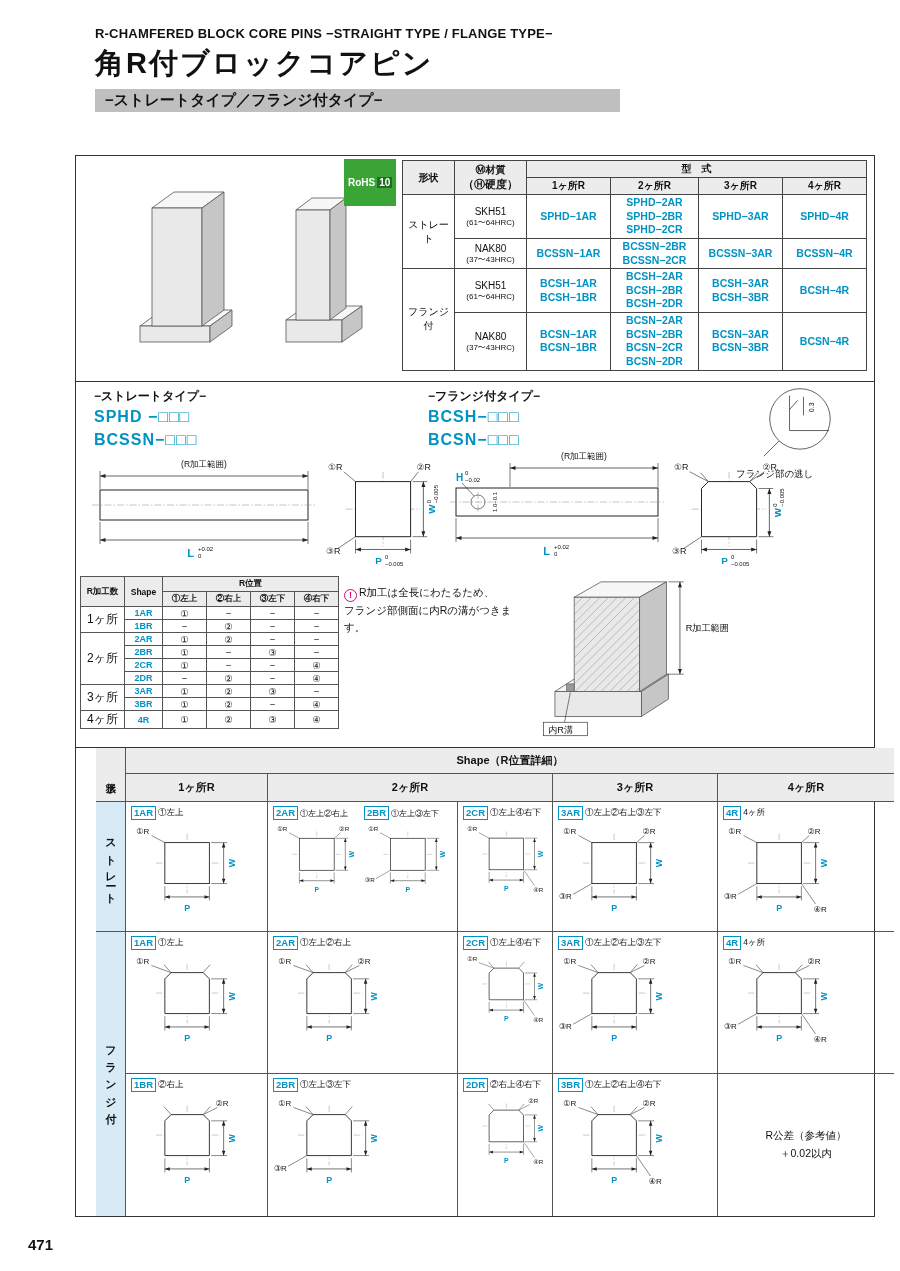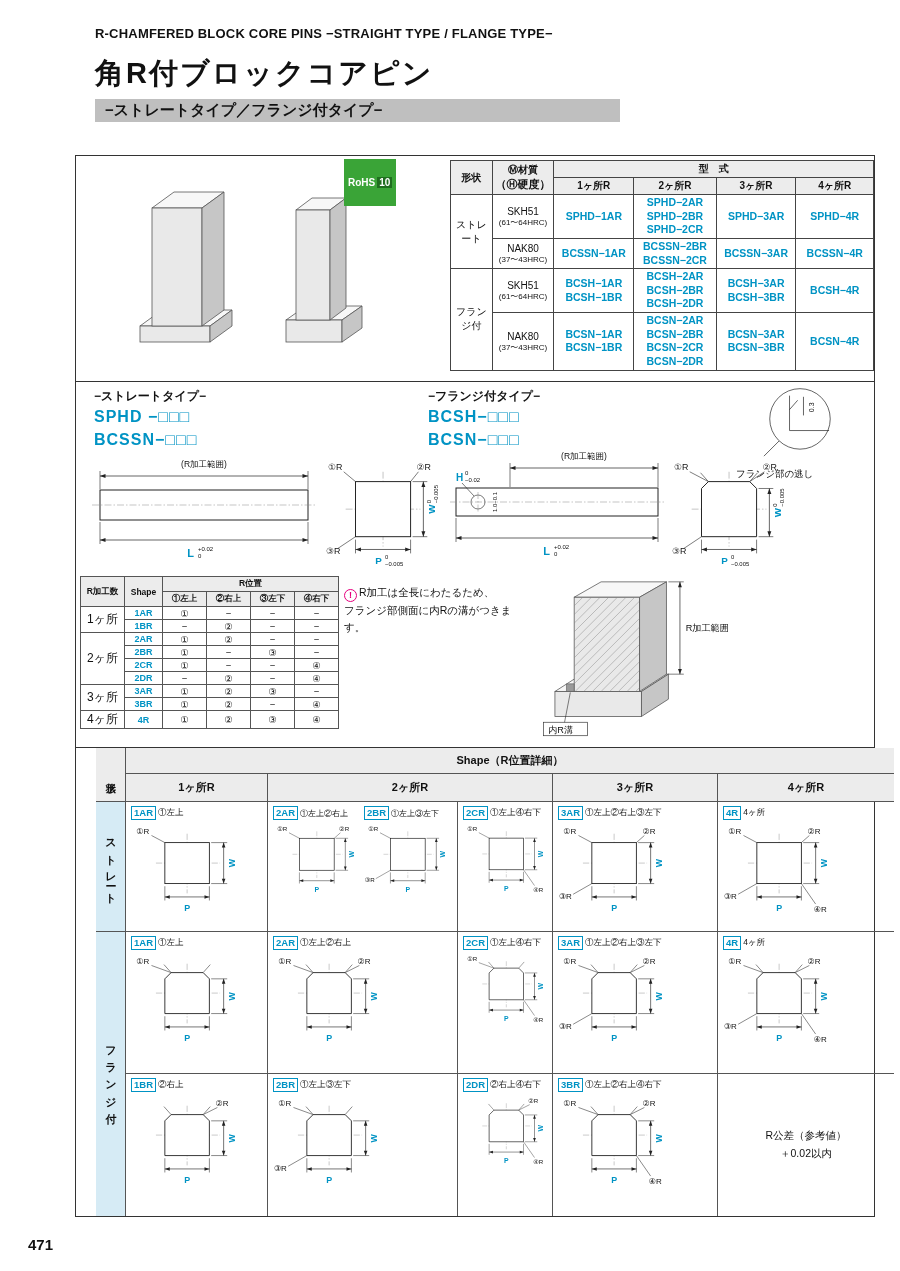--- a/index.html
+++ b/index.html
@@ -2,35 +2,35 @@
 <html style="--accent: #0093c4; --green: #3aa437; --pink: #e6007e;"><head>
 <meta charset="utf-8">
 <style>
   *{margin:0;padding:0;box-sizing:border-box;}
   body{background:#fff;font-family:"Liberation Sans",sans-serif;color:#111;}
   .page{position:relative;width:900px;height:1271px;background:#fff;overflow:hidden;}
 
   
   .hdr{position:absolute;left:95px;top:26px;width:720px;}
   .hdr-en{font-size:13px;font-weight:bold;letter-spacing:.2px;}
-  .hdr-ja{font-size:29px;font-weight:bold;margin-top:13px;letter-spacing:2px;}
+  .hdr-ja{font-size:29px;font-weight:bold;margin-top:3px;letter-spacing:2px;}
   .hdr-sub{margin-top:5px;background:#bfbfbf;width:525px;font-size:15px;font-weight:bold;padding:2px 10px;}
 
   .main-box{position:absolute;left:75px;top:155px;width:800px;height:1062px;border:1px solid #333;}
   .sec{position:relative;width:100%;}
   .sec1{height:226px;border-bottom:1px solid #333;}
   .sec2{height:366px;border-bottom:1px solid #333;}
   .sec3{height:468px;}
 
   
   .rohs{position:absolute;left:268px;top:3px;background:var(--green);color:#fff;font-weight:bold;font-size:10px;padding:18px 4px;display:flex;align-items:center;}
   .rohs .n{background:#1f6e1f;padding:0 2px;margin-left:2px;}
 
   
-  .pt{position:absolute;left:326px;top:4px;border-collapse:collapse;table-layout:fixed;margin-left:48px;}
+  .pt{position:absolute;left:326px;top:4px;border-collapse:collapse;table-layout:fixed;}
   .pt th,.pt td{border:1px solid #444;text-align:center;vertical-align:middle;padding:1px 2px;}
   .pt th{background:#ececec;font-size:10px;font-weight:bold;}
   .pt th .sub{font-size:11px;}
   .pt td{font-size:10px;}
   .pn{color:var(--accent);font-weight:bold;font-size:10.5px;line-height:1.3;white-space:nowrap;}
   .mat-name{font-size:10px;line-height:1.2;}
   .mat-hard{font-size:8px;line-height:1.2;}
   .shape-col{font-size:9.5px;}
 
   

